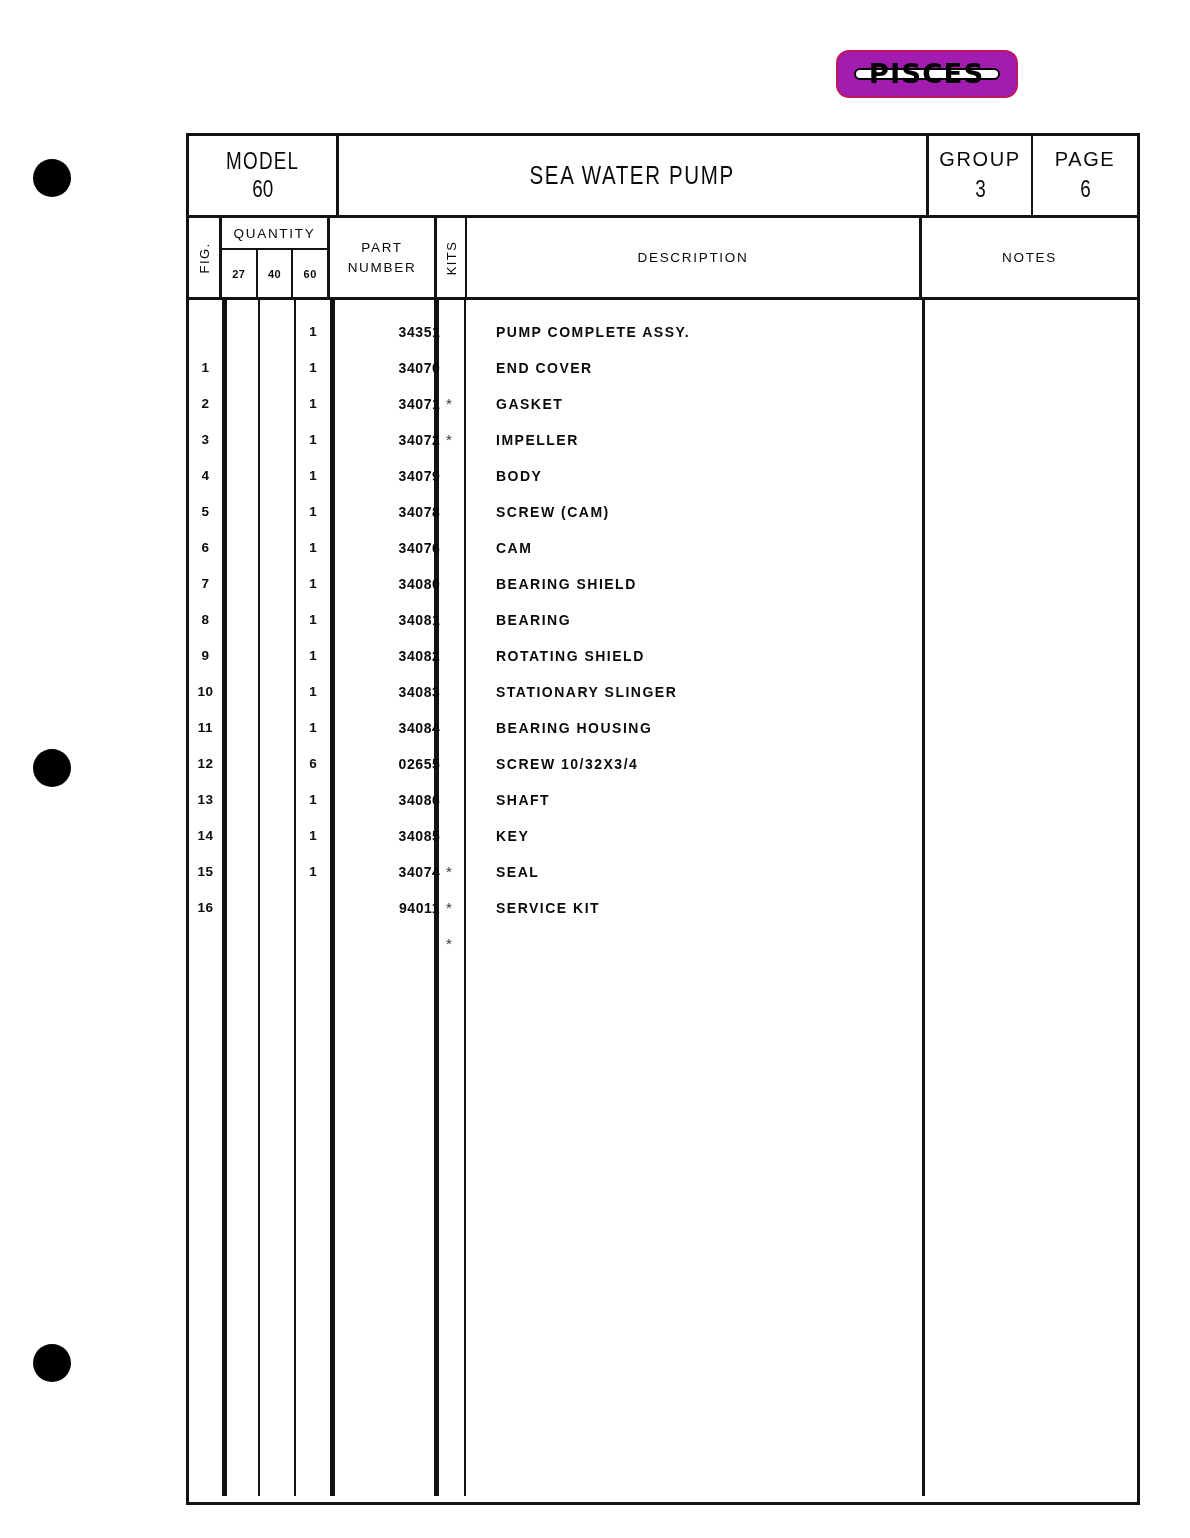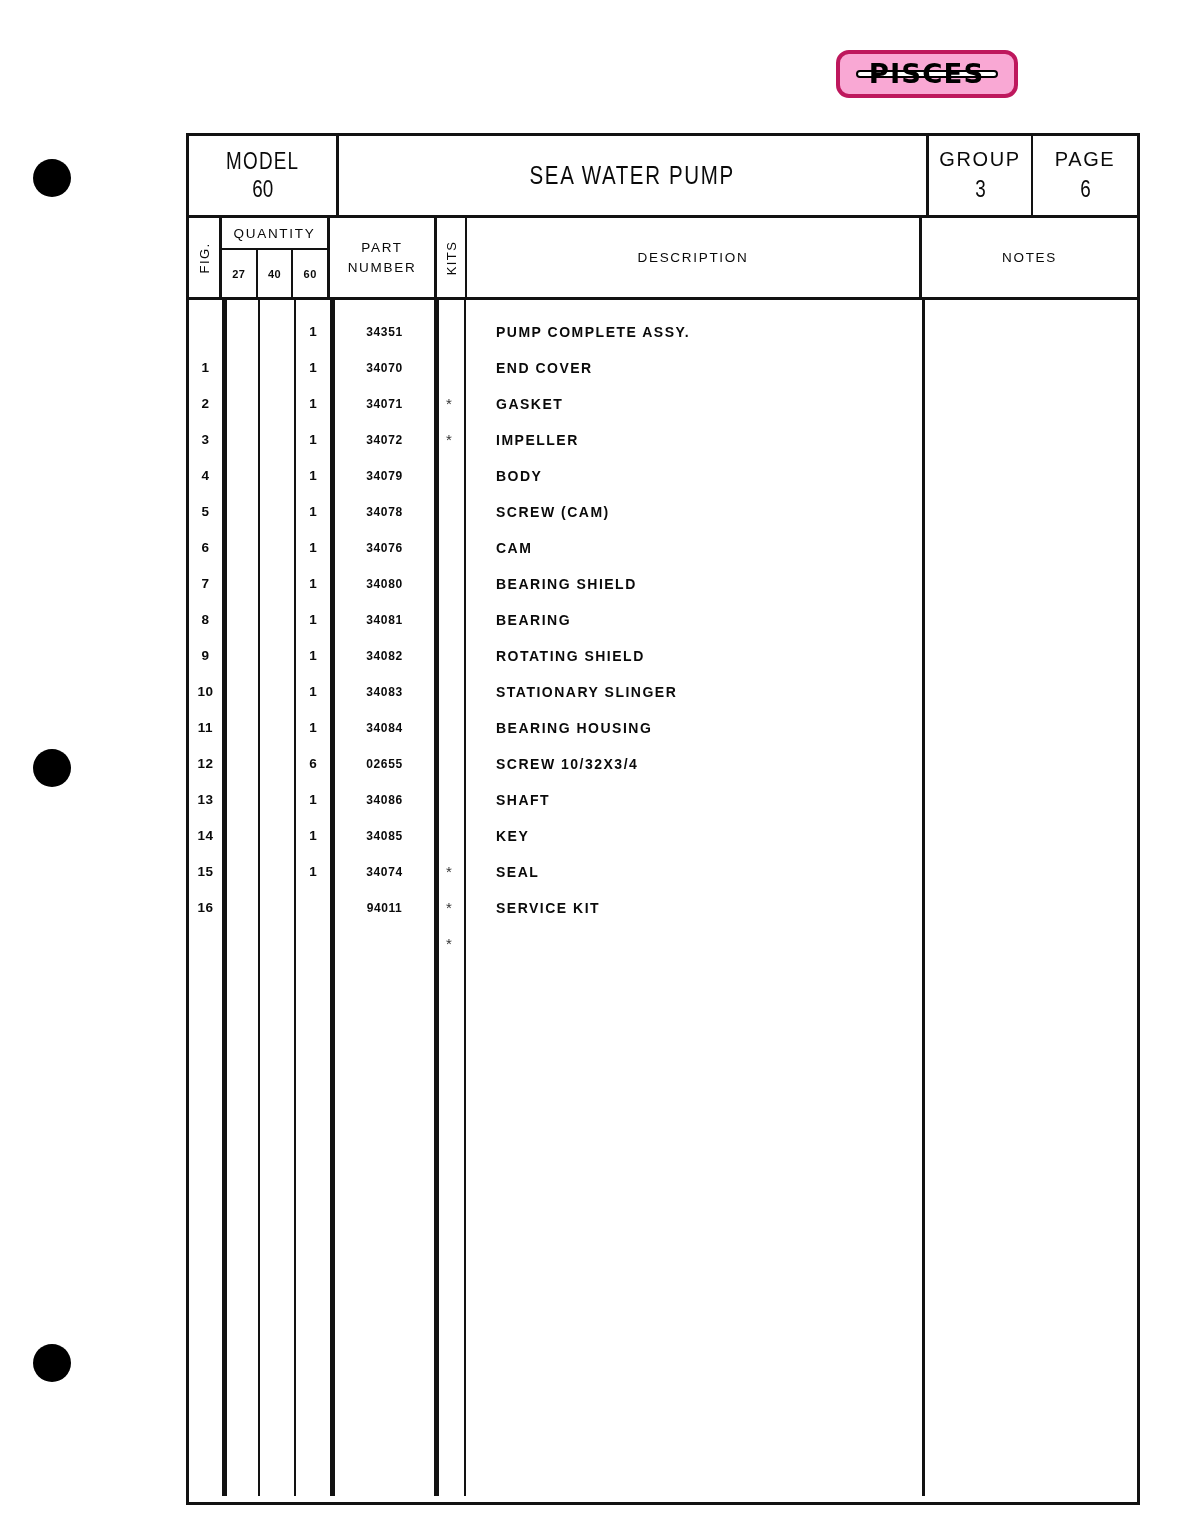--- a/index.html
+++ b/index.html
@@ -34,23 +34,23 @@
     position: absolute;
     left: 836px;
     top: 50px;
     width: 182px;
     height: 48px;
   }
   .logo-outer {
     width: 100%;
     height: 100%;
     box-sizing: border-box;
-    border: 4px solid #be185d;
+    border: 2px solid #be185d;
     border-radius: 13px;
-    background: #f9a8d4;
+    background: #a21caf;
     padding: 16px;
   }
   .logo-inner {
     width: 100%;
     height: 100%;
     box-sizing: border-box;
     border: 2px solid #000;
     border-radius: 6px;
     display: flex;
     align-items: center;
@@ -268,22 +268,23 @@
     letter-spacing: 0.5px;
     font-size: 13.5px;
   }
   .c-q27 { left: 38px;  width: 31px; text-align: center; font-weight: bold; font-size: 13.5px; }
   .c-q40 { left: 71px;  width: 34px; text-align: center; font-weight: bold; font-size: 13.5px; }
   .c-q60 { left: 107px; width: 34px; text-align: center; font-weight: bold; font-size: 13.5px; }
   .c-part {
     left: 146px; width: 99px;
     text-align: center;
     font-weight: bold;
-    font-size: 12px;
+    font-size: 14px;
     letter-spacing: 0.6px;
+    padding-left: 35px;
   }
   .c-kit {
     left: 245px; width: 30px;
     text-align: center;
     font-size: 15px;
     color: #333;
   }
   .c-desc {
     left: 307px;
     text-align: left;

